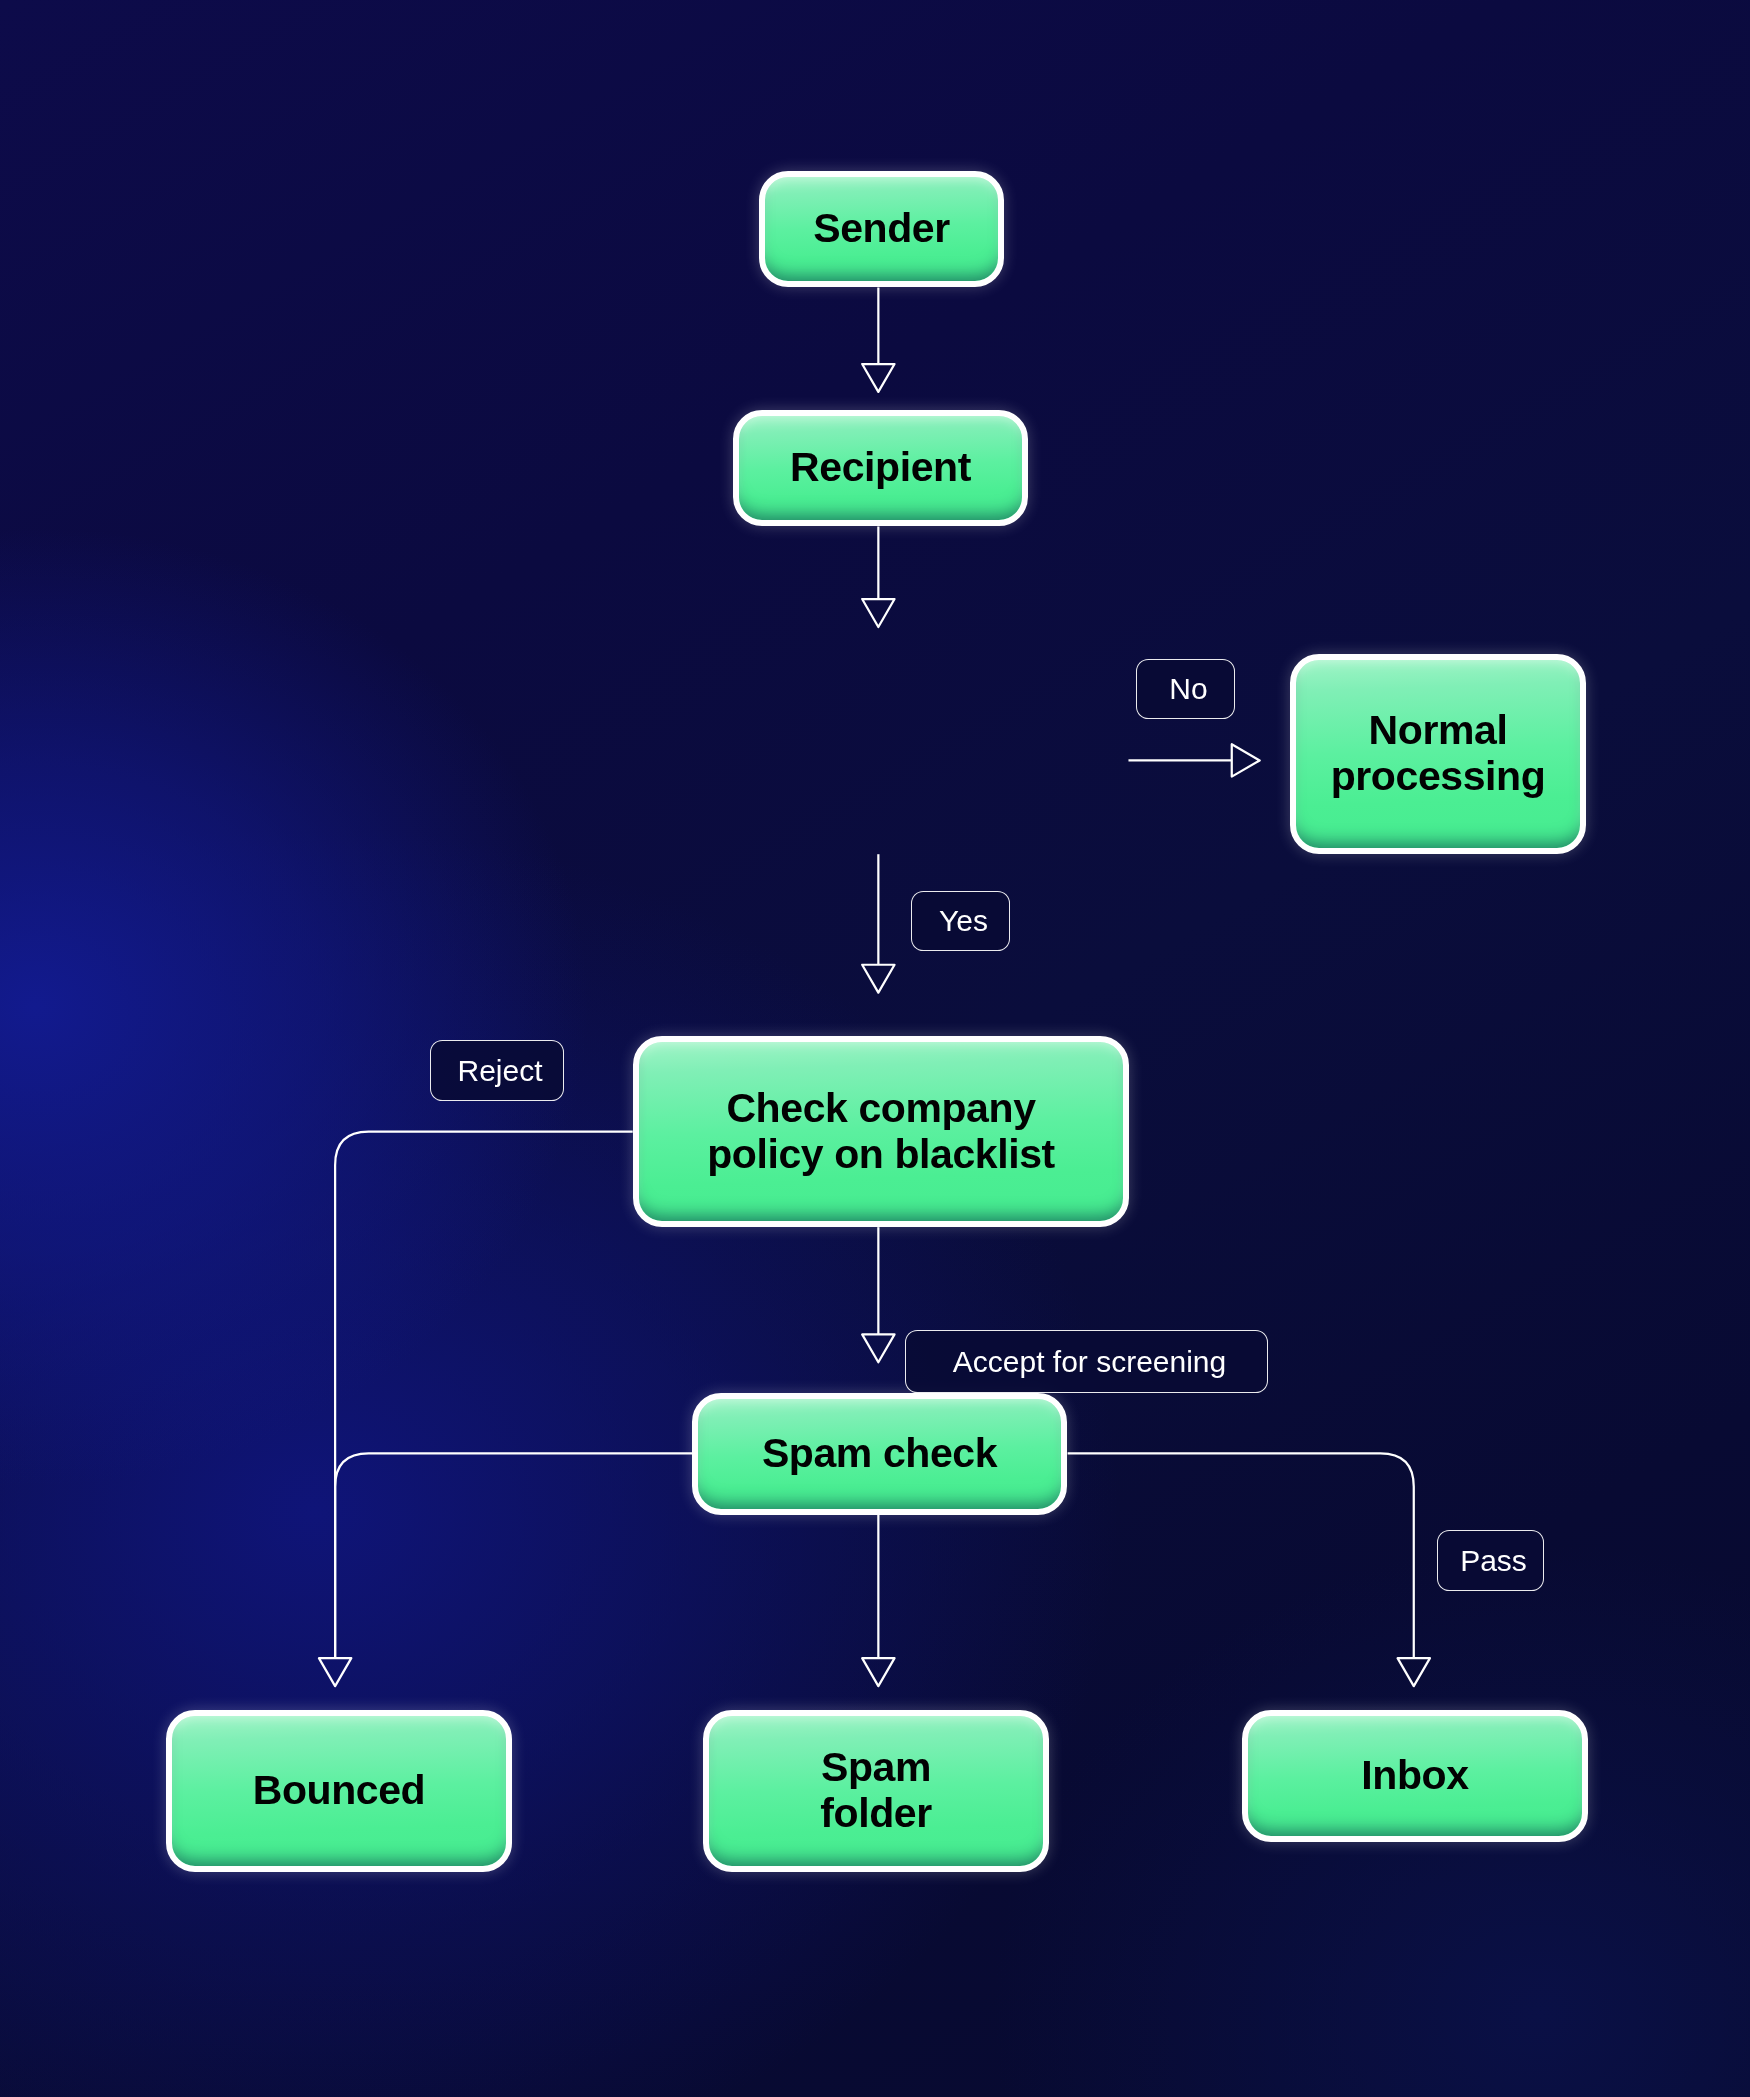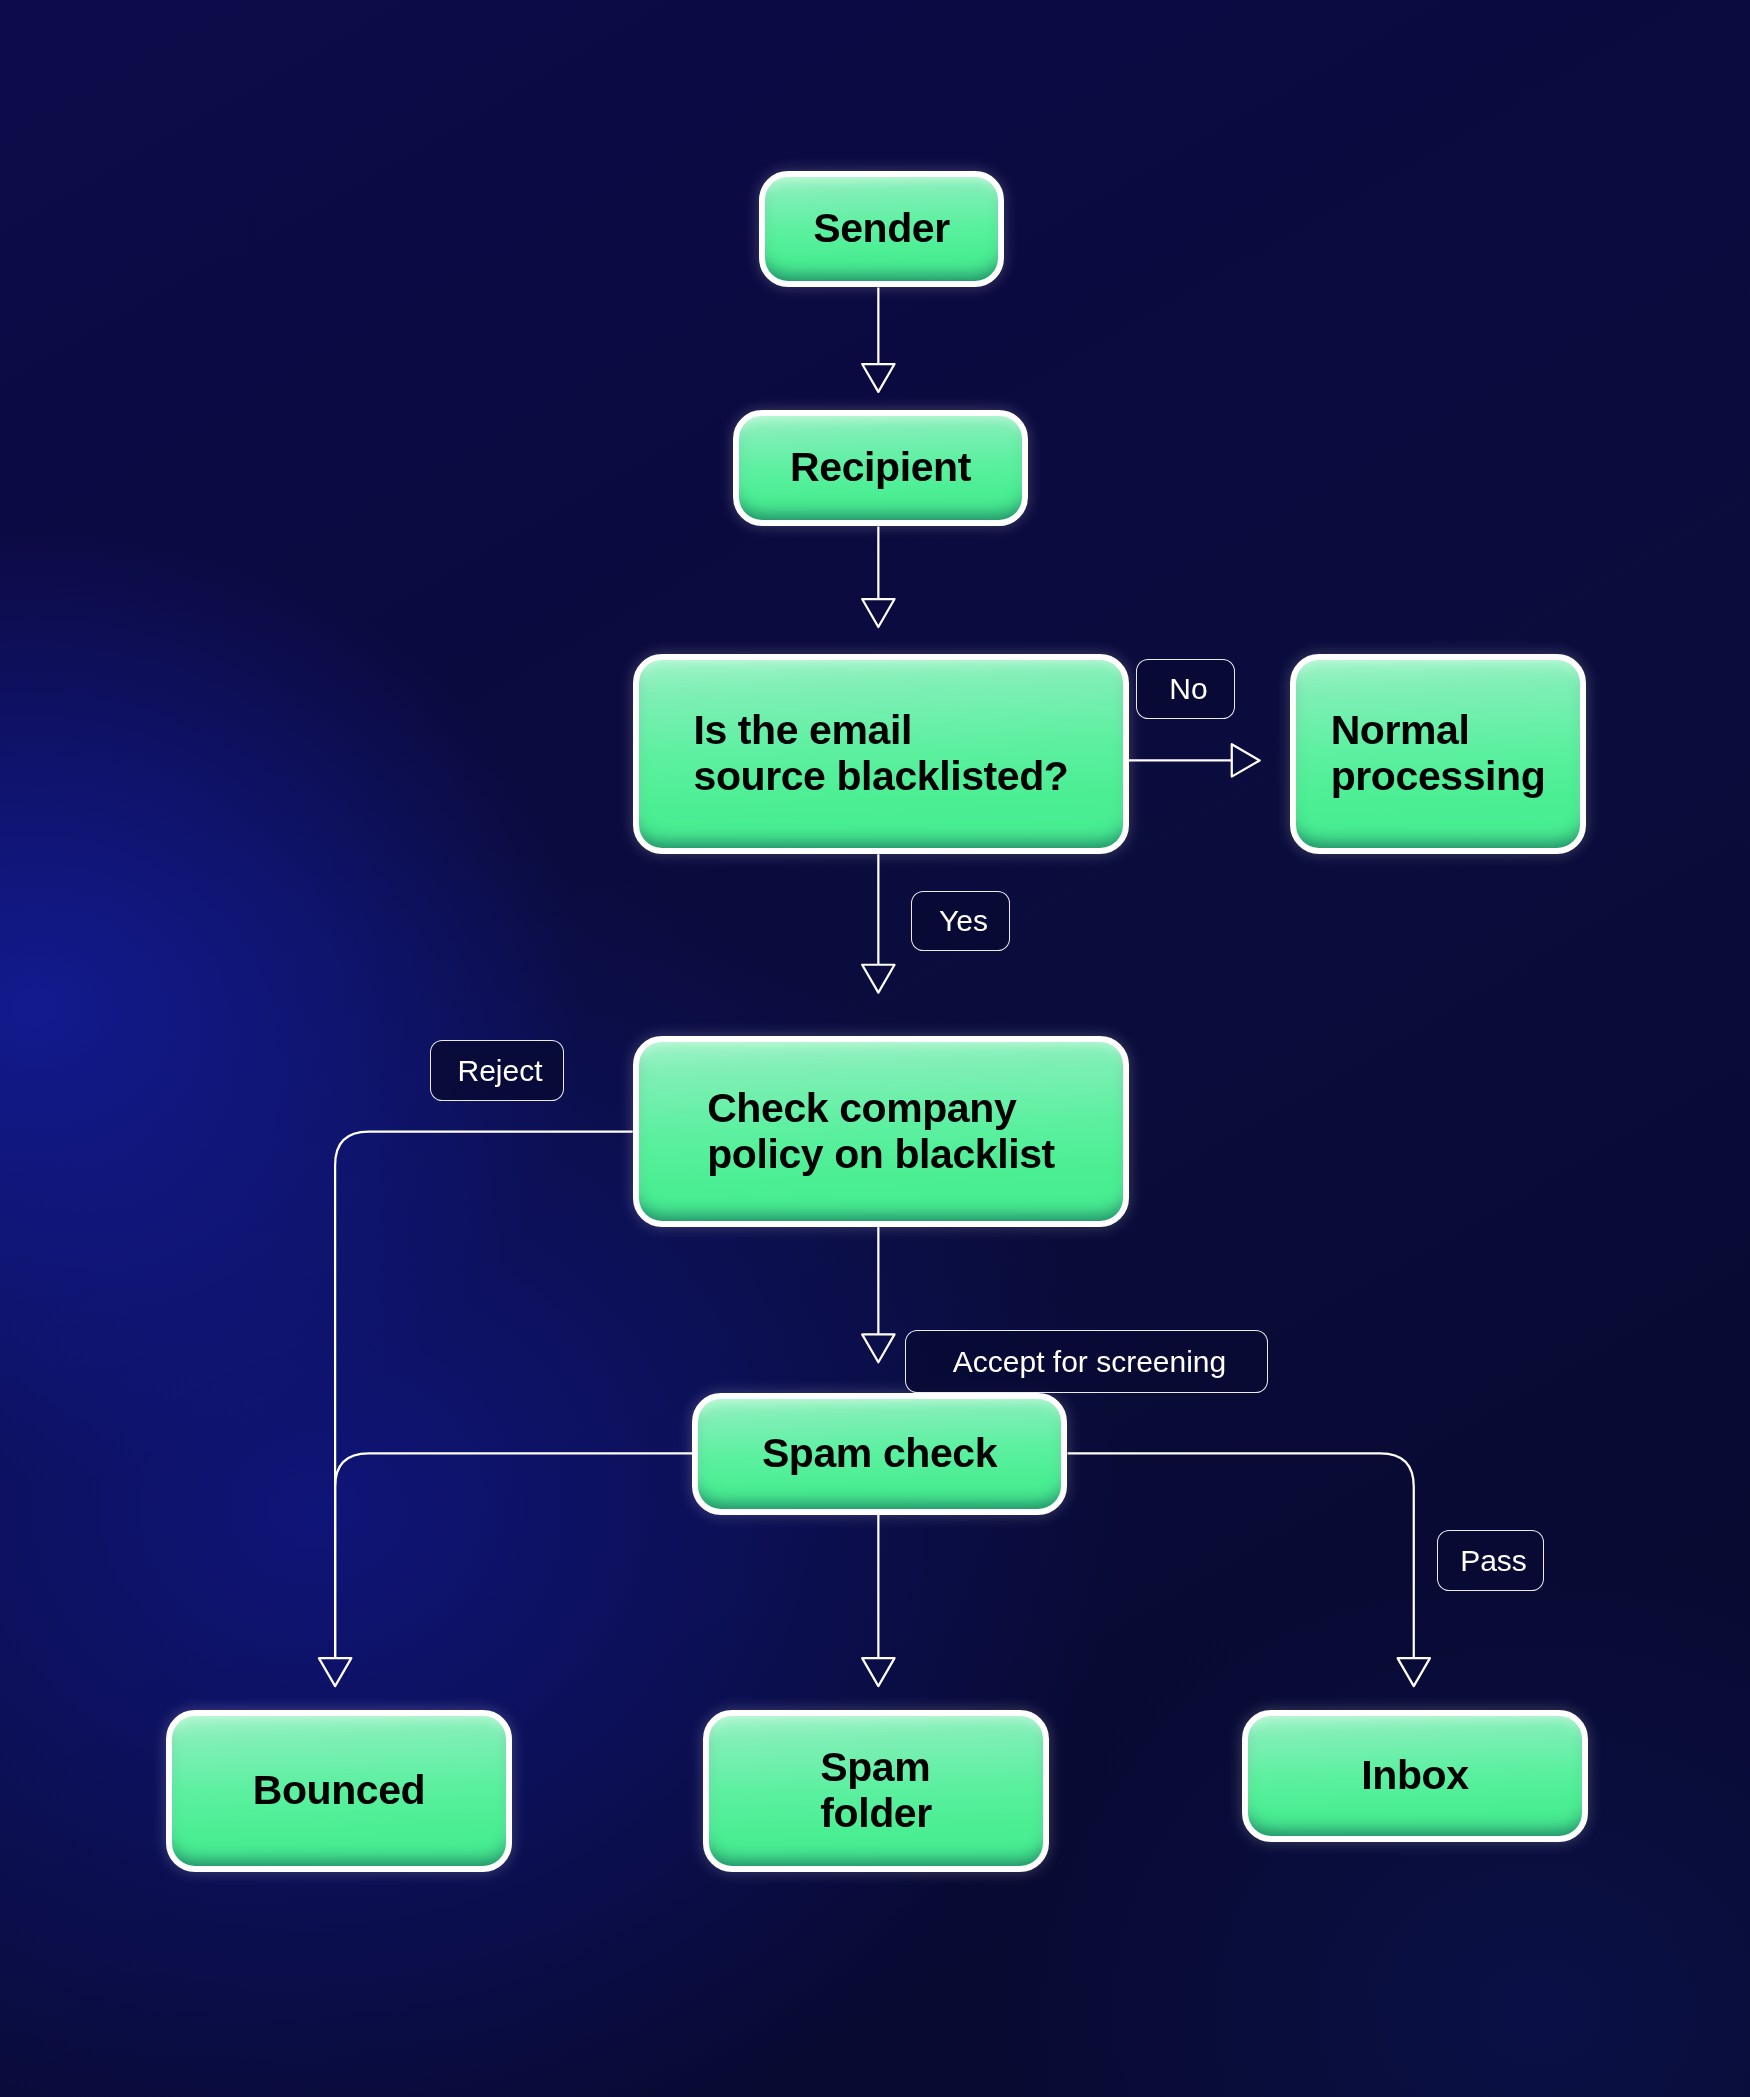--- a/index.html
+++ b/index.html
@@ -25,21 +25,21 @@
     width: 1750px;
     height: 2097px;
     pointer-events: none;
   }
   .node {
     position: absolute;
     box-sizing: border-box;
     display: flex;
     align-items: center;
     justify-content: center;
-    text-align: left;
+    text-align: center;
     color: #020202;
     font-weight: 700;
     line-height: 1.12;
     letter-spacing: -0.01em;
     border-radius: 29px;
     background: linear-gradient(178deg, #9ff4c6 0%, #80efb6 16%, #5cf0a0 48%, #4bee93 74%, #46ec90 100%);
     border: 6.1px solid #ffffff;
     box-shadow:
       inset 0 -14.5px 17px -10px rgba(26,120,95,0.95),
       inset 0 5.6px 12.3px -5.6px rgba(255,255,255,0.55),
@@ -114,22 +114,20 @@
         <path d="M2503,2970 L2561,2970 L2532,3020 Z"></path>
       </g>
 
     </g>
   </svg>
 
   <div class="node" style="left:759px;top:171px;width:245px;height:116px;font-size:41px;">Sender</div>
 
   <div class="node" style="left:733px;top:410px;width:295px;height:116px;font-size:41px;">Recipient</div>
 
-  <div class="node" style="left:633px;top:654px;width:496px;height:200px;font-size:41px;">Is the email
-source blacklisted?</div>
 
   <div class="node" style="left:1290px;top:654px;width:296px;height:200px;font-size:41px;">Normal
 processing</div>
 
   <div class="node" style="left:633px;top:1036px;width:496px;height:191px;font-size:41px;">Check company
 policy on blacklist</div>
 
   <div class="node" style="left:692px;top:1393px;width:375px;height:122px;font-size:41px;">Spam check</div>
 
   <div class="node" style="left:166px;top:1710px;width:346px;height:162px;font-size:41px;">Bounced</div>

